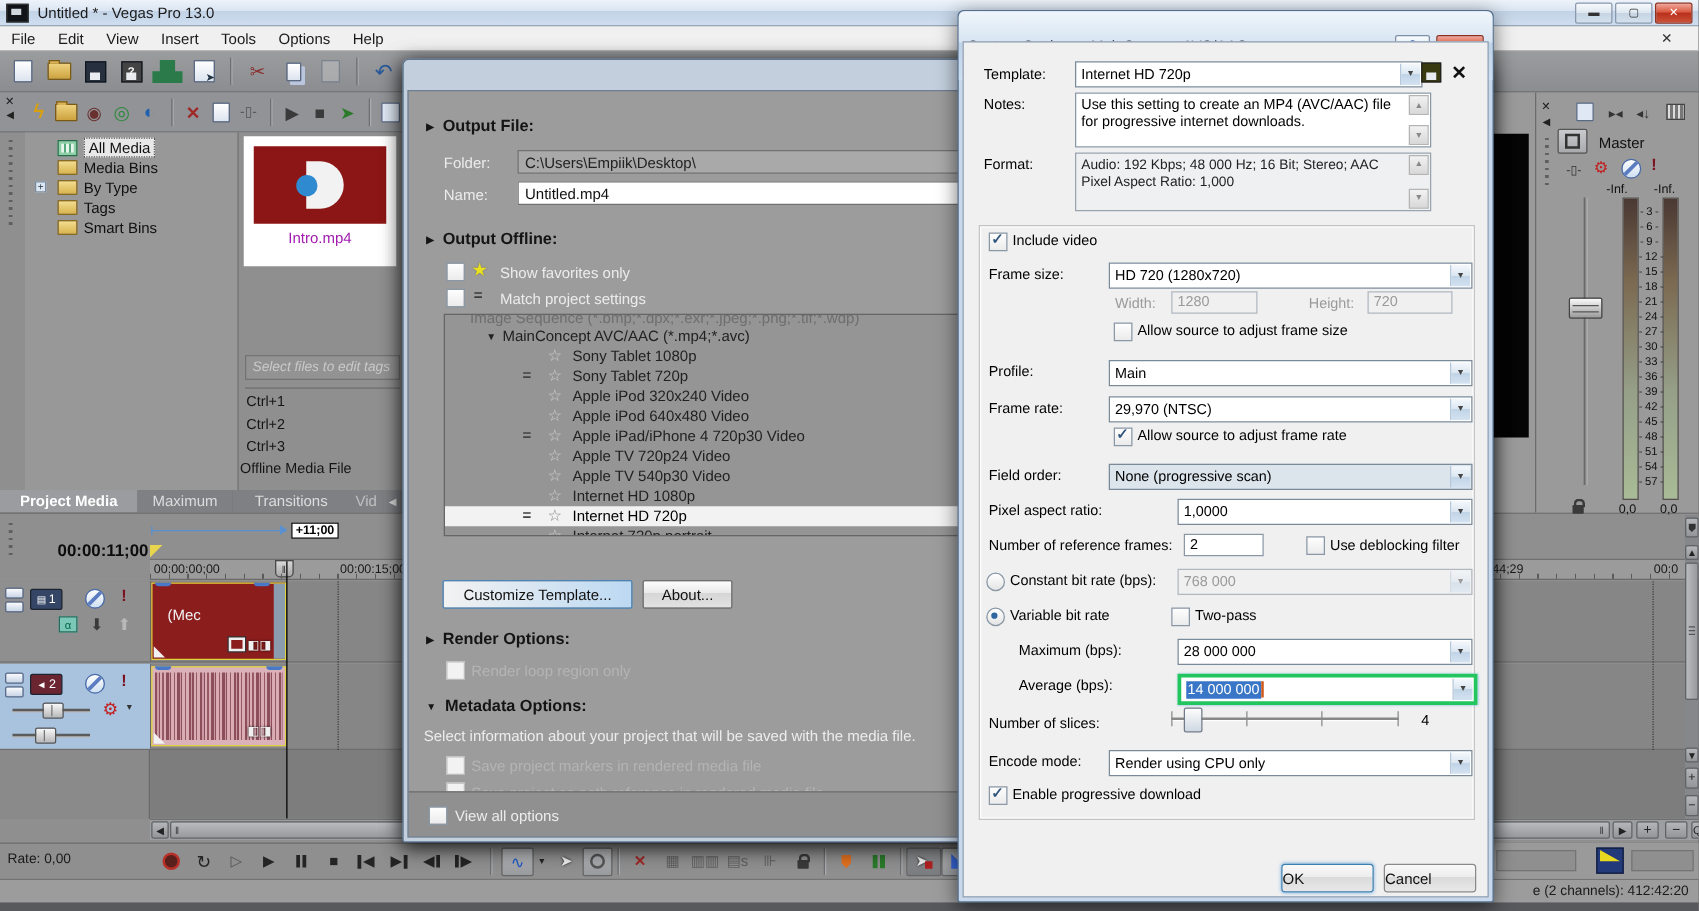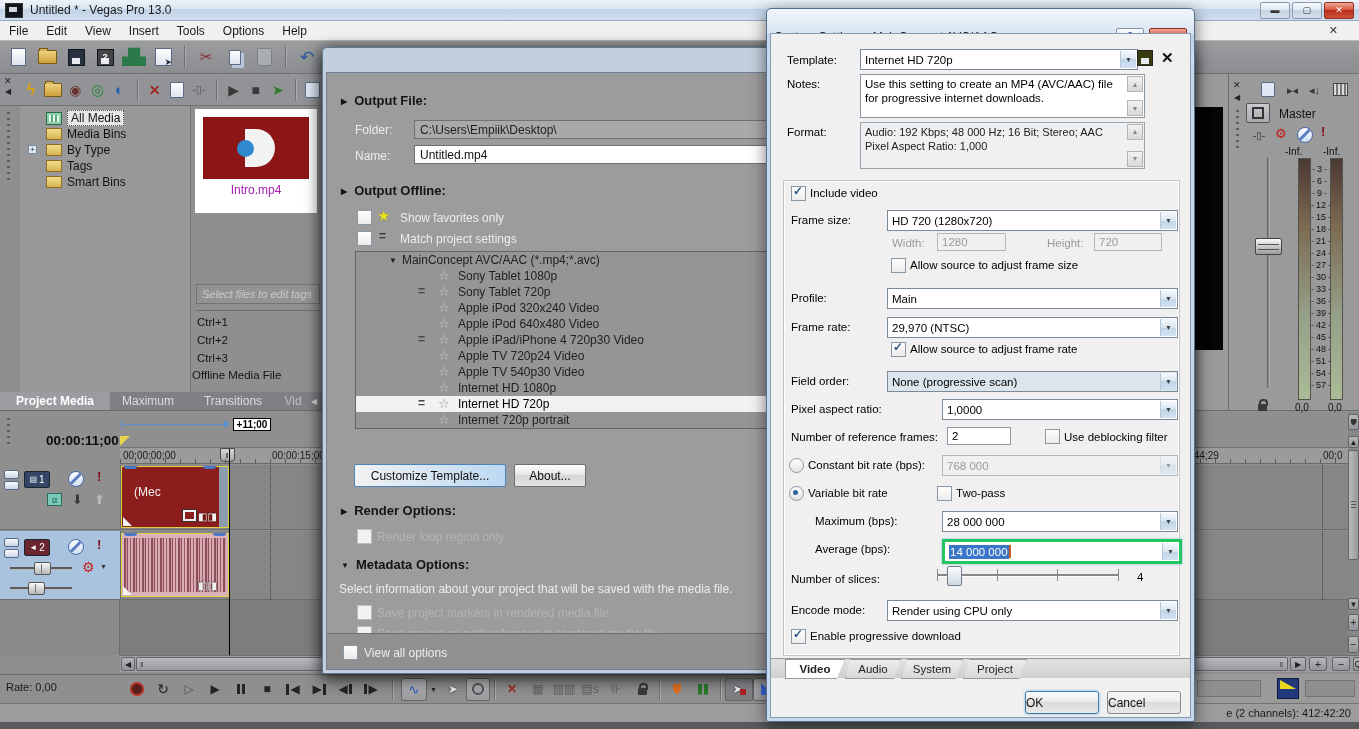--- a/index.html
+++ b/index.html
@@ -485,20 +485,23 @@
 
       <div class="rahead" style="left:14px;top:110px"><span>Output Offline:</span></div>
       <span class="cb" style="left:30px;top:137px"></span>
       <span class="a" style="left:50px;top:134px;color:#e8e020;font-size:15px;text-shadow:0 0 1px #555">★</span>
       <span class="ralbl" style="left:73px;top:138px">Show favorites only</span>
       <span class="cb" style="left:30px;top:158px"></span>
       <span class="a" style="left:52px;top:156px;color:#3a3a3a;font-weight:bold">=</span>
       <span class="ralbl" style="left:73px;top:159px">Match project settings</span>
 
       <div class="a" style="left:28px;top:178px;width:782px;height:178px;background:#959595;border:1px solid #666;overflow:hidden">
+        <div class="flrow" style="height:9px;color:#6e6e6e;overflow:hidden;align-items:flex-end">
+            <span style="padding-left:20px">Image Sequence (*.bmp;*.dpx;*.exr;*.jpeg;*.png;*.tif;*.wdp)</span>
+          </div>
         <div class="flrow">
             <span style="padding-left:33px;font-size:8px;margin-right:5px">▼</span>
             <span>MainConcept AVC/AAC (*.mp4;*.avc)</span>
           </div>
         <div class="flrow">
             <span class="star">☆</span>
             <span style="padding-left:102px">Sony Tablet 1080p</span>
           </div>
         <div class="flrow">
             <span class="eq">=</span>
@@ -698,34 +701,20 @@
 
       <span class="lbl" style="left:20px;top:570px">Encode mode:</span>
       <div class="combo" style="left:116px;top:566px;width:281px">
           <span>Render using CPU only</span>
           <span class="da">▼</span>
         </div>
 
       <span class="cb ck" style="left:20px;top:595px"></span>
       <span class="lbl" style="left:39px;top:596px">Enable progressive download</span>
 
-      <div class="a" style="left:0;right:0;top:624px;height:20px;background:linear-gradient(#e2e2e2,#cfcfcf);border-top:1px solid #9a9a9a">
-        <span class="btab on" style="left:14px;width:58px">
-            <span>Video</span>
-          </span>
-        <span class="btab" style="left:74px;width:54px">
-            <span>Audio</span>
-          </span>
-        <span class="btab" style="left:130px;width:60px">
-            <span>System</span>
-          </span>
-        <span class="btab" style="left:192px;width:62px">
-            <span>Project</span>
-          </span>
-      </div>
 
       <div class="btn7" style="left:254px;top:657px;width:72px;height:21px;border-color:#3c7fb1;box-shadow:0 0 3px #7ab0e0">
           <span>OK</span>
         </div>
       <div class="btn7" style="left:336px;top:657px;width:72px;height:21px">
           <span>Cancel</span>
         </div>
     </div>
   </div>
 

